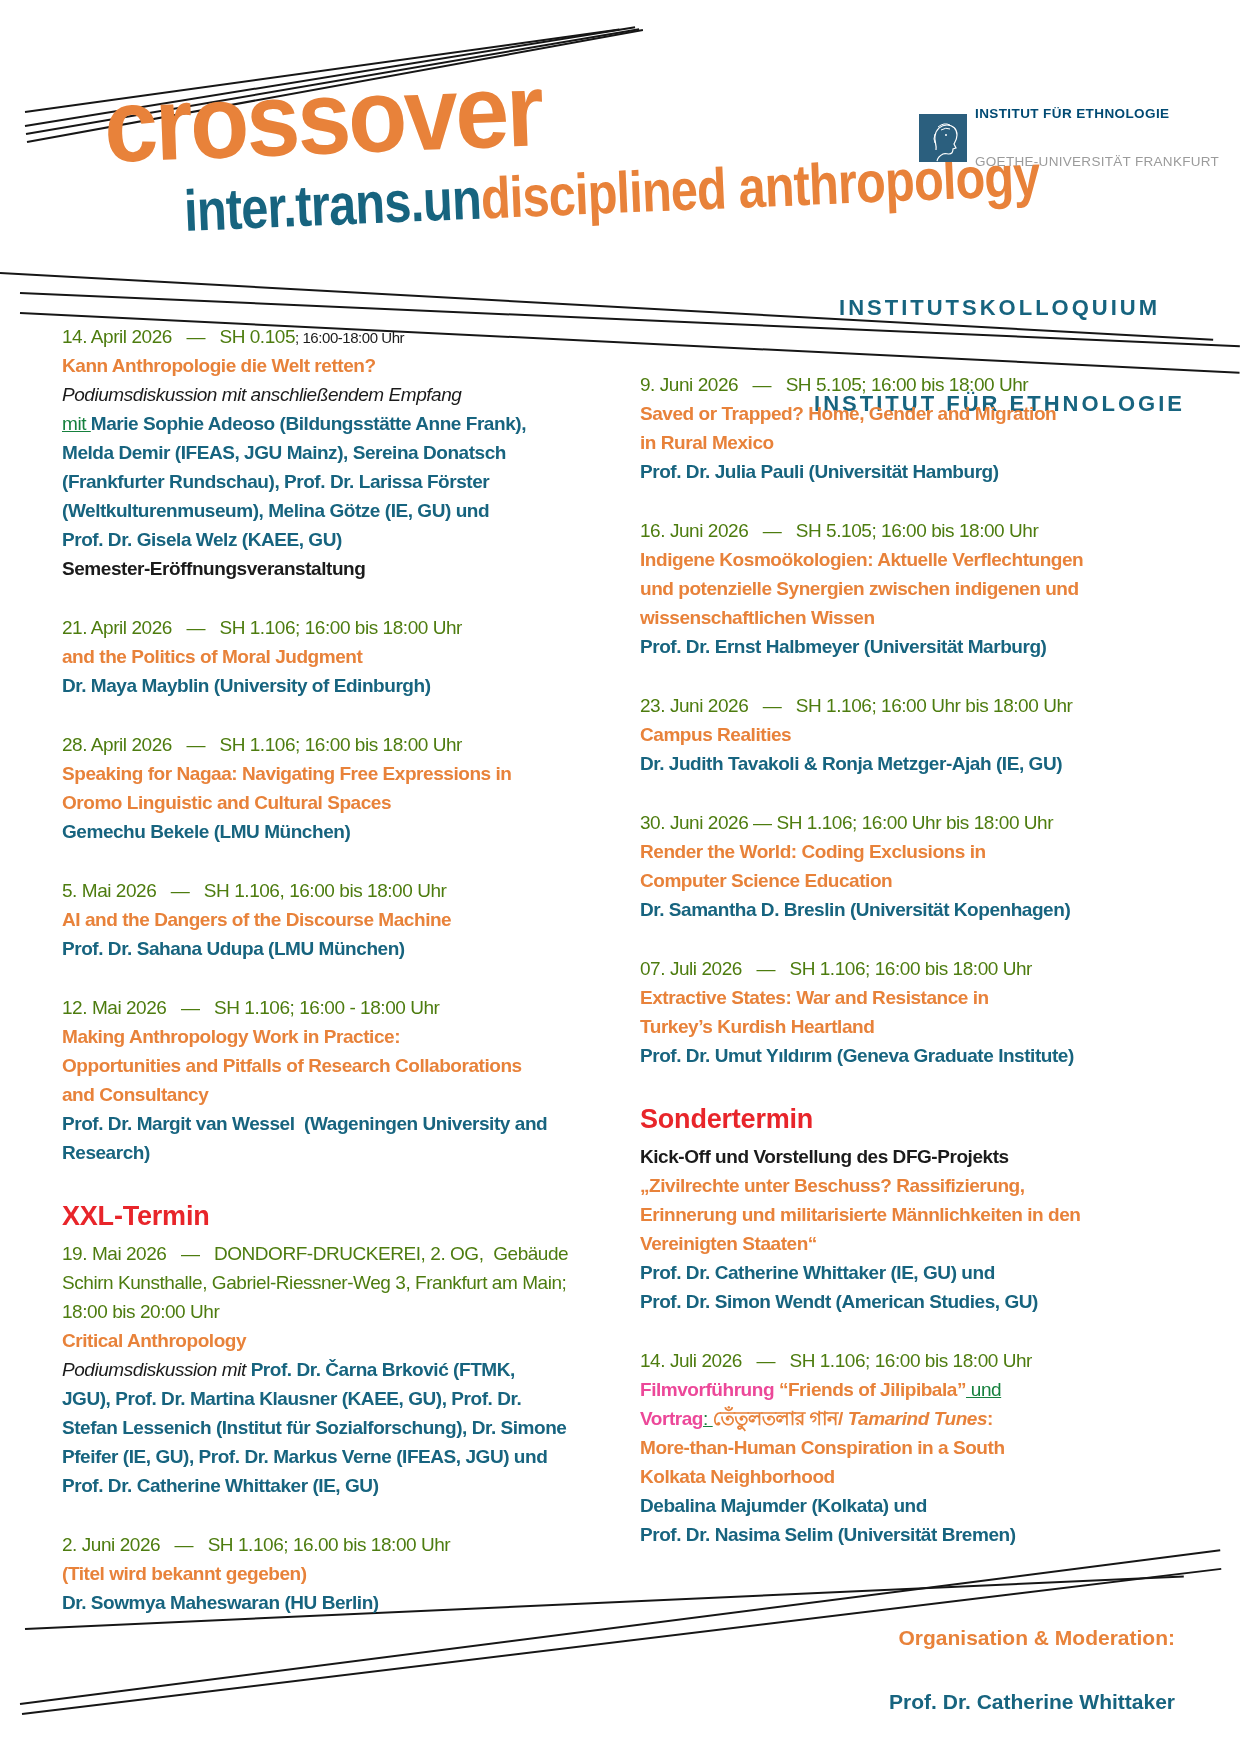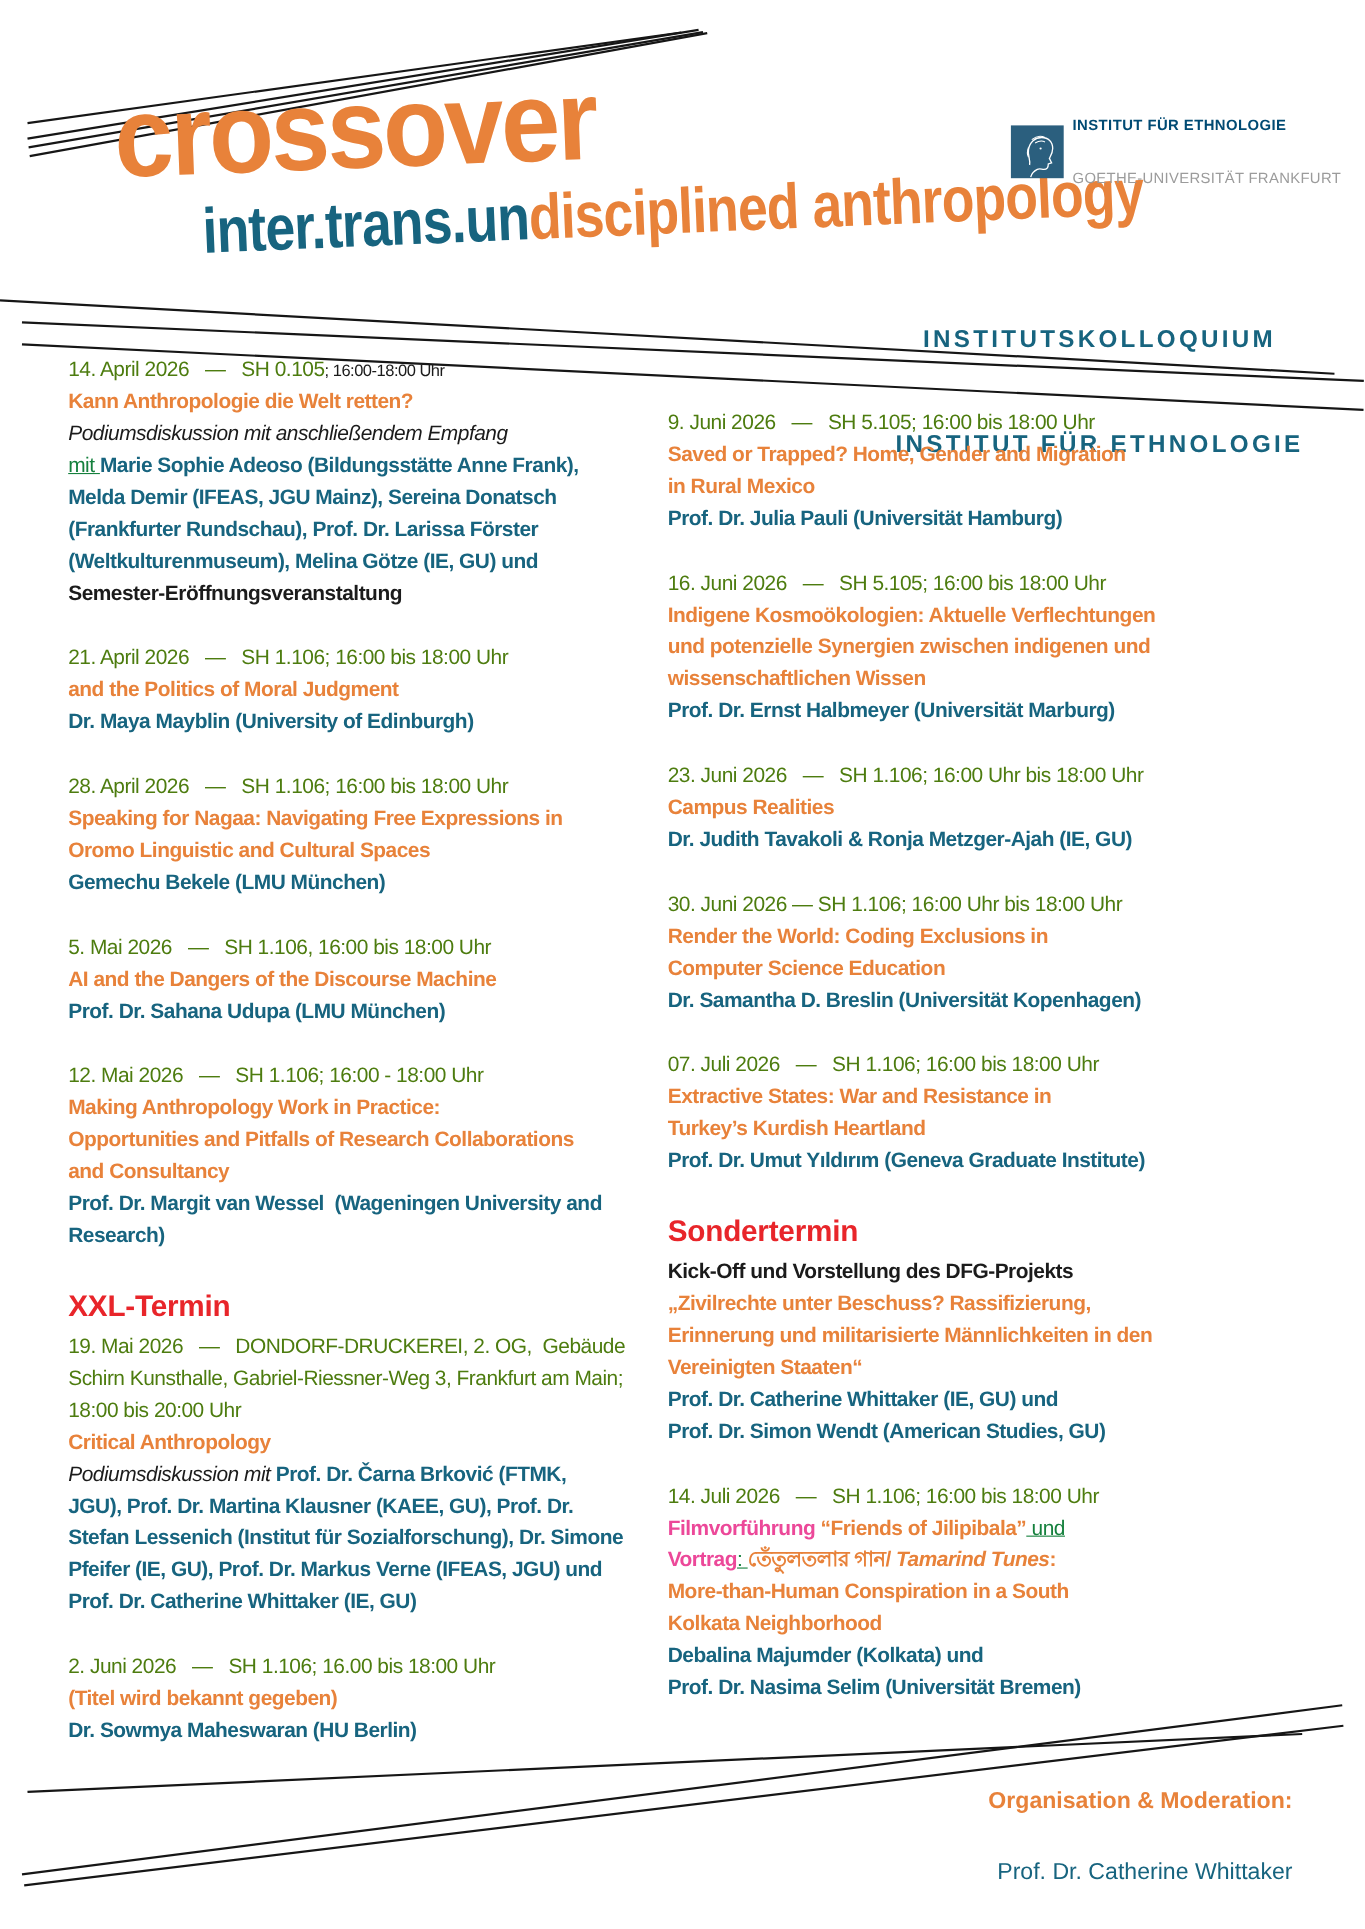--- a/index.html
+++ b/index.html
@@ -31,41 +31,41 @@
   .logo-l2{font-size:13.5px; color:#9B9B9B; letter-spacing:.3px;}
   .kolloquium{
     position:absolute; right:56px; top:228px; text-align:center;
     color:#17647F; font-weight:bold; font-size:22px; letter-spacing:3px;
     line-height:32px; white-space:pre;
   }
 
   
   .col{position:absolute;}
   .col-left{left:62px; top:322px; width:578px;}
-  .col-right{left:607px; top:370px; width:590px;}
+  .col-right{left:640px; top:370px; width:590px;}
   .entry{margin-bottom:30px;}
   .heading{
     margin:12px 0 4px; font-size:27px; line-height:38px; font-weight:bold;
     color:#E8252A; letter-spacing:-0.2px;
   }
   .line{height:29px; line-height:29px; white-space:pre; letter-spacing:-0.45px; font-size:19px;}
   .seg-d{color:#4d7c0f;}
   .seg-ds{font-size:15px; color:#1b1b1b;}
   .seg-t{color:#E8823A; font-weight:bold;}
   .seg-ti{color:#E8823A; font-weight:bold; font-style:italic;}
   .seg-s{color:#17647F; font-weight:bold;}
   .seg-n{color:#1b1b1b; font-weight:bold;}
   .seg-i{color:#1b1b1b; font-style:italic;}
   .seg-b{color:#ec4899; font-weight:bold;text-align:right;}
   .seg-r{color:#15803d;text-decoration:underline;}
 
   
   .footer{position:absolute; top:1588px; right:66px; text-align:right; white-space:pre;}
   .f-label{font-size:21px; font-weight:bold; color:#E8823A; line-height:28px;}
-  .f-line{font-size:21px; color:#17647F; line-height:27px;}
+  .f-line{font-size:21px; color:#17647F; line-height:27px;font-weight:bold;}
 </style>
 </head>
 <body>
 
 <div class="page">
 
   <div class="stroke" style="left:25px; top:111px; width:600px; transform:rotate(-7.9deg);"></div>
   <div class="stroke" style="left:25px; top:125px; width:618px; transform:rotate(-9.2deg);"></div>
   <div class="stroke" style="left:26px; top:133px; width:622px; transform:rotate(-9.7deg);"></div>
   <div class="stroke" style="left:27px; top:141px; width:626px; transform:rotate(-10.3deg);"></div>
@@ -102,20 +102,21 @@
 
   <div class="col col-left" id="col-left">
       <div class="entry">
         <div class="line"><span class="seg-d">14. April 2026   —   SH 0.105</span><span class="seg-ds">; 16:00-18:00 Uhr</span></div>
         <div class="line"><span class="seg-t">Kann Anthropologie die Welt retten?</span></div>
         <div class="line"><span class="seg-i">Podiumsdiskussion mit anschließendem Empfang</span></div>
         <div class="line"><span class="seg-r">mit </span><span class="seg-s">Marie Sophie Adeoso (Bildungsstätte Anne Frank),</span></div>
         <div class="line"><span class="seg-s">Melda Demir (IFEAS, JGU Mainz), Sereina Donatsch</span></div>
         <div class="line"><span class="seg-s">(Frankfurter Rundschau), Prof. Dr. Larissa Förster</span></div>
         <div class="line"><span class="seg-s">(Weltkulturenmuseum), Melina Götze (IE, GU) und</span></div>
+        <div class="line"><span class="seg-s">Prof. Dr. Gisela Welz (KAEE, GU)</span></div>
         <div class="line"><span class="seg-n">Semester-Eröffnungsveranstaltung</span></div>
       </div>
       <div class="entry">
         <div class="line"><span class="seg-d">21. April 2026   —   SH 1.106; 16:00 bis 18:00 Uhr</span></div>
         <div class="line"><span class="seg-t">and the Politics of Moral Judgment</span></div>
         <div class="line"><span class="seg-s">Dr. Maya Mayblin (University of Edinburgh)</span></div>
       </div>
       <div class="entry">
         <div class="line"><span class="seg-d">28. April 2026   —   SH 1.106; 16:00 bis 18:00 Uhr</span></div>
         <div class="line"><span class="seg-t">Speaking for Nagaa: Navigating Free Expressions in</span></div>

